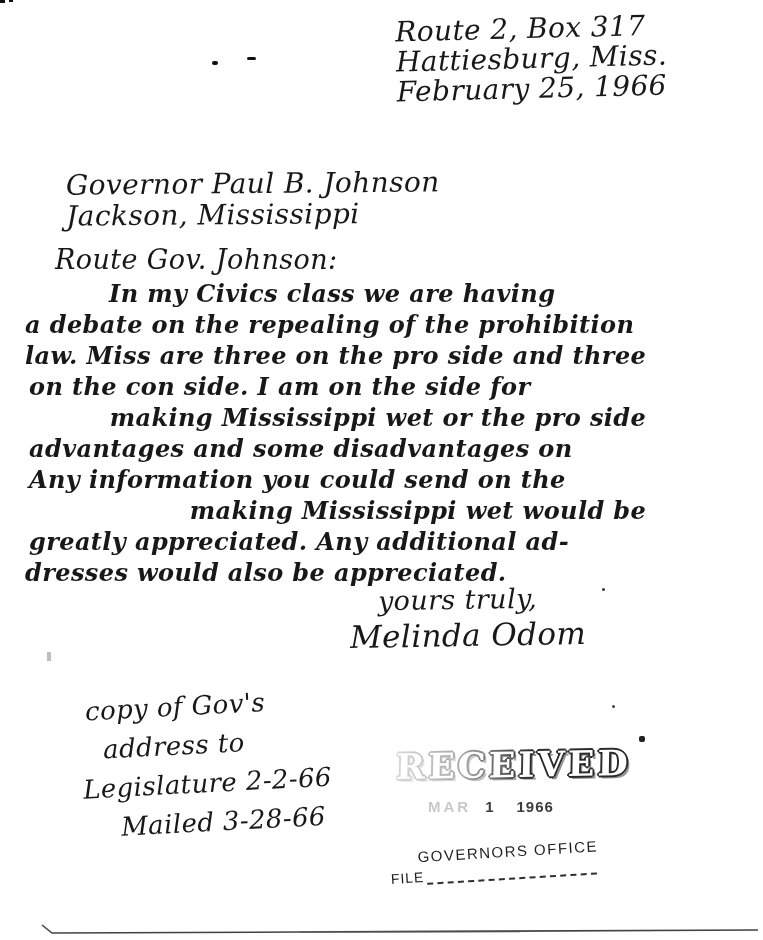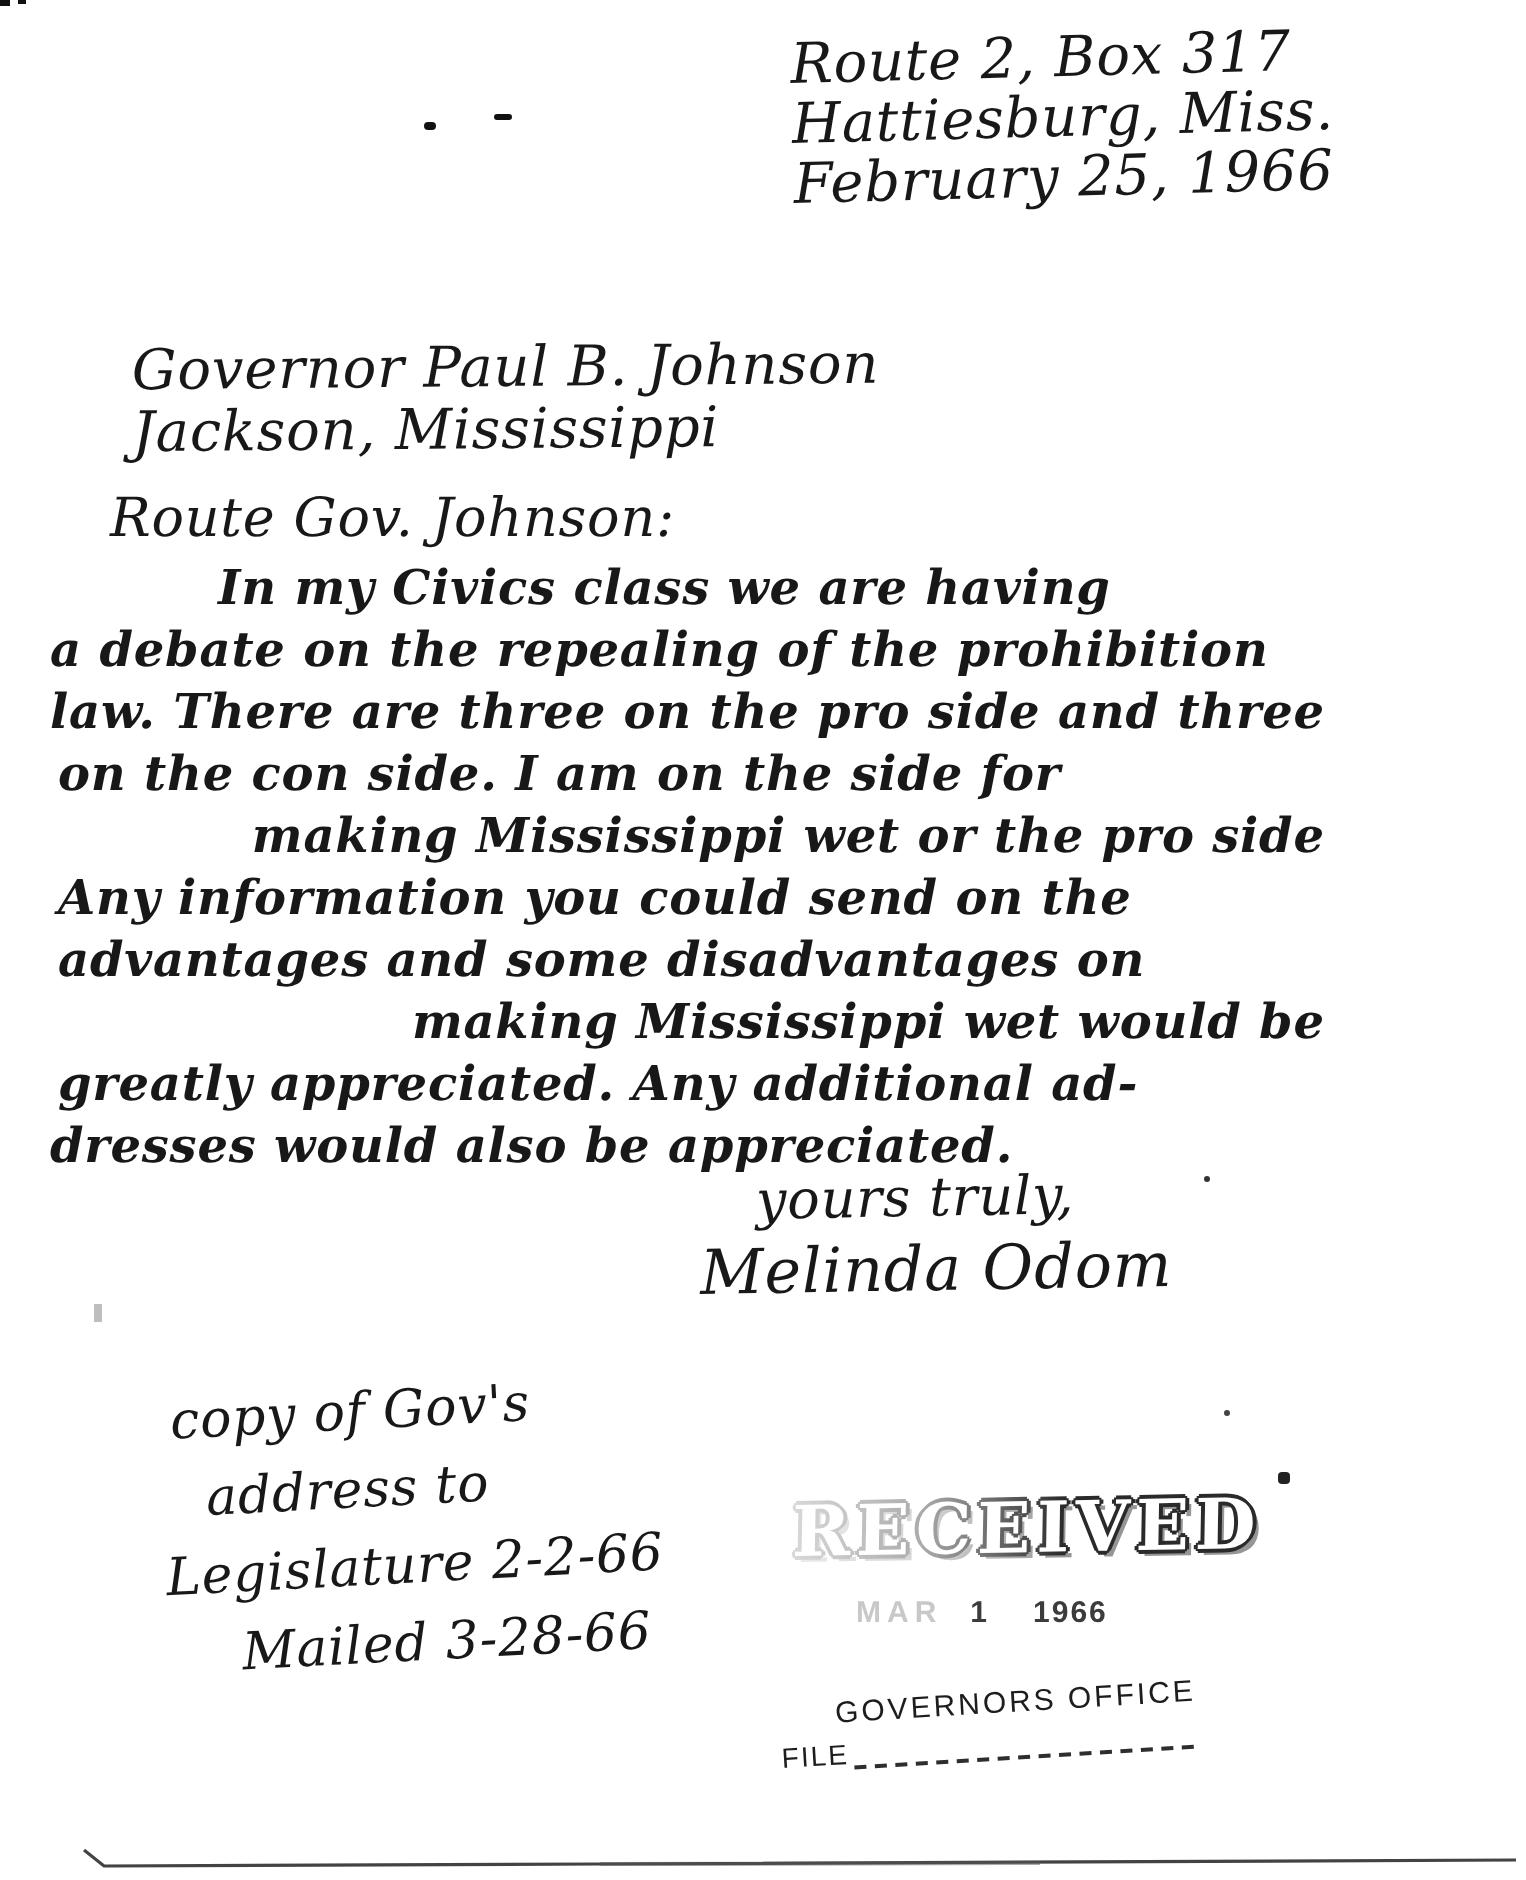--- a/index.html
+++ b/index.html
@@ -76,25 +76,25 @@
   <div class="block hand recipient">
     <div>Governor Paul B. Johnson</div>
     <div>Jackson, Mississippi</div>
   </div>
 
   <div class="block hand salutation">Route Gov. Johnson:</div>
 
   <div class="block hand body-text">
     <div class="ln i1">In my Civics class we are having</div>
     <div class="ln">a debate on the repealing of the prohibition</div>
-    <div class="ln">law. There are three on the pro side and three</div>
+    <div class="ln">law. Miss are three on the pro side and three</div>
     <div class="ln i2">on the con side. I am on the side for</div>
     <div class="ln i3">making Mississippi wet or the pro side</div>
+    <div class="ln i2">advantages and some disadvantages on</div>
     <div class="ln i2">Any information you could send on the</div>
-    <div class="ln i2">advantages and some disadvantages on</div>
     <div class="ln i3">making Mississippi wet would be</div>
     <div class="ln i2">greatly appreciated. Any additional ad-</div>
     <div class="ln">dresses would also be appreciated.</div>
   </div>
 
   <div class="block hand closing">yours truly,</div>
   <div class="block hand signature">Melinda Odom</div>
 
   <div class="block hand memo">
     <div>copy of Gov's</div>

